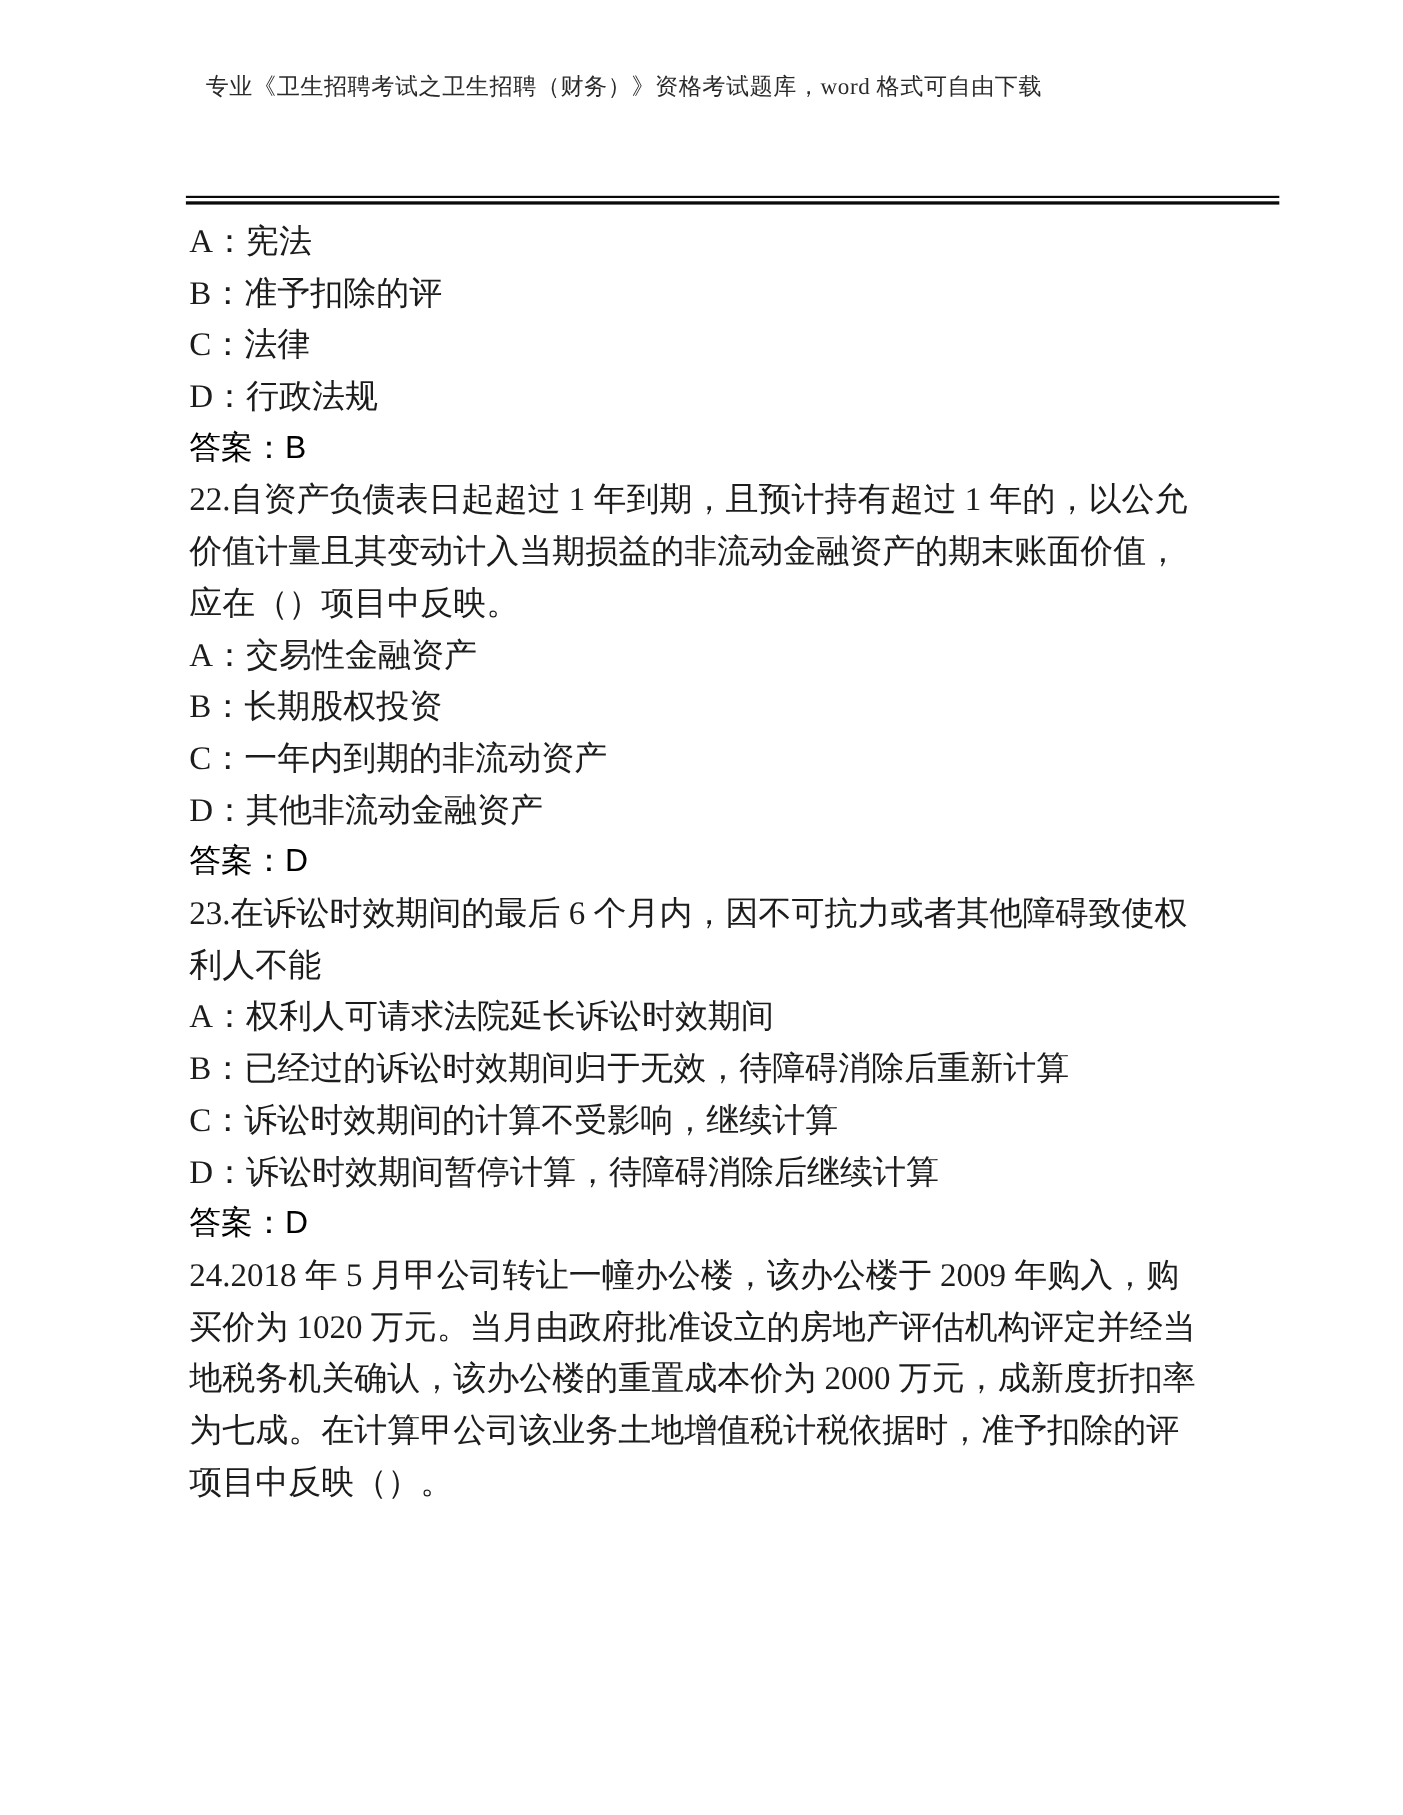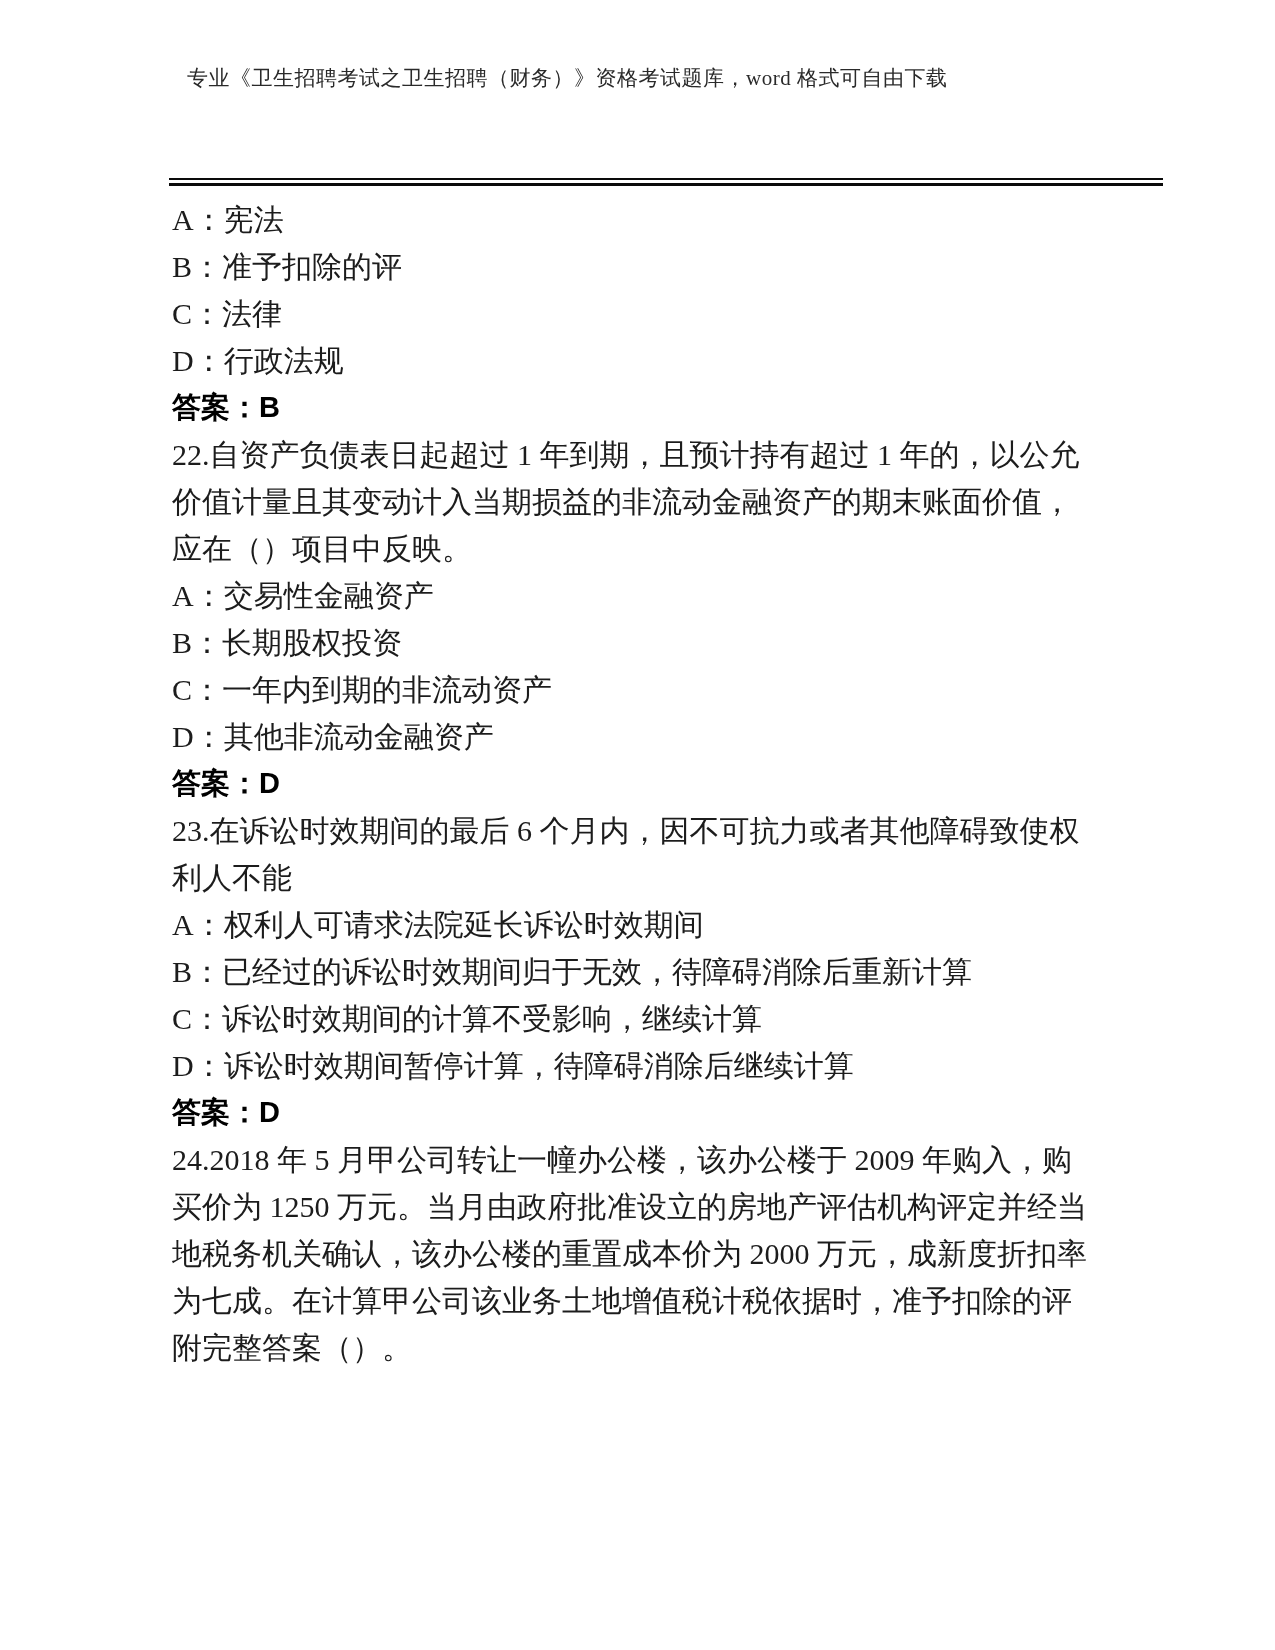--- a/index.html
+++ b/index.html
@@ -41,21 +41,21 @@
     font-size: 30px;
     line-height: 47px;
     color: #1c1c1c;
   }
   .question-block { margin: 0; }
   .question-block + .question-block { }
   .body-line { white-space: pre; }
   .question-line, .option-line { font-family: "Liberation Serif", serif; }
   .answer-line {
     font-family: "Liberation Sans", sans-serif;
-    font-weight: bold;
+    font-weight: normal;
     font-size: 29px;
     color: #000000;
   }
 </style>
 </head>
 <body>
 
 <div class="page">
   <div class="doc-header">
     <div class="header-line">专业《卫生招聘考试之卫生招聘（财务）》资格考试题库，word 格式可自由下载</div>
@@ -83,19 +83,19 @@
         <div class="body-line question-line">23.在诉讼时效期间的最后 6 个月内，因不可抗力或者其他障碍致使权</div>
         <div class="body-line question-line">利人不能</div>
         <div class="body-line option-line">A：权利人可请求法院延长诉讼时效期间</div>
         <div class="body-line option-line">B：已经过的诉讼时效期间归于无效，待障碍消除后重新计算</div>
         <div class="body-line option-line">C：诉讼时效期间的计算不受影响，继续计算</div>
         <div class="body-line option-line">D：诉讼时效期间暂停计算，待障碍消除后继续计算</div>
         <div class="body-line answer-line">答案：D</div>
       </div>
       <div class="question-block">
         <div class="body-line question-line">24.2018 年 5 月甲公司转让一幢办公楼，该办公楼于 2009 年购入，购</div>
-        <div class="body-line question-line">买价为 1250 万元。当月由政府批准设立的房地产评估机构评定并经当</div>
+        <div class="body-line question-line">买价为 1020 万元。当月由政府批准设立的房地产评估机构评定并经当</div>
         <div class="body-line question-line">地税务机关确认，该办公楼的重置成本价为 2000 万元，成新度折扣率</div>
         <div class="body-line question-line">为七成。在计算甲公司该业务土地增值税计税依据时，准予扣除的评</div>
-        <div class="body-line question-line">附完整答案（）。</div>
+        <div class="body-line question-line">项目中反映（）。</div>
       </div>
     </div>
 </div>
 
 </body></html>

